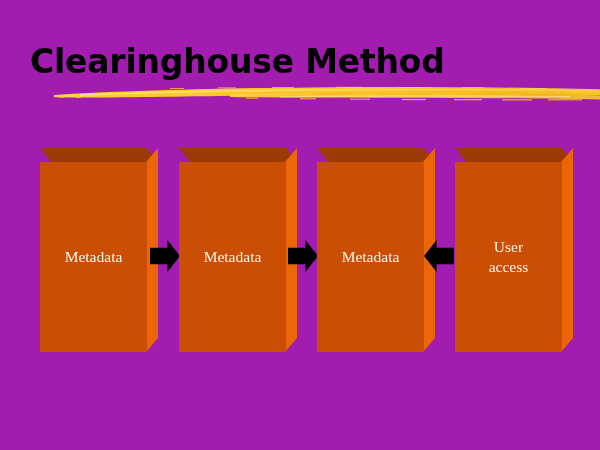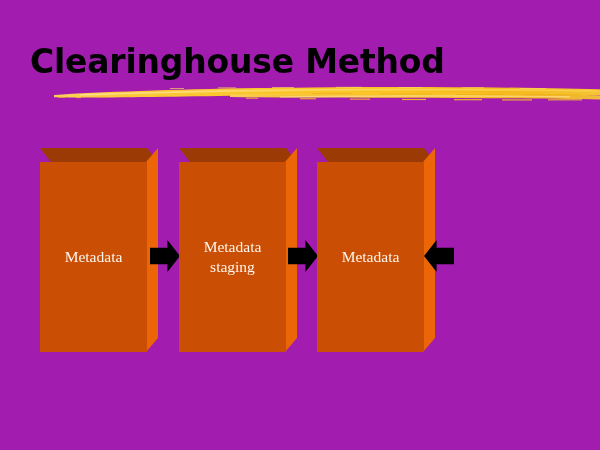--- a/index.html
+++ b/index.html
@@ -199,21 +199,20 @@
   <div class="arrow right" style="left:150px; top:240px;">
     <div class="glyph"></div>
   </div>
 
   <div class="box" style="left:179px; top:148px;">
     <div class="face-top"></div>
     <div class="face-side"></div>
     <div class="face-front">
       <div class="label">
         <div>Metadata</div>
-        <div>staging</div>
       </div>
     </div>
   </div>
 
   <div class="arrow right" style="left:288px; top:240px;">
     <div class="glyph"></div>
   </div>
 
   <div class="box" style="left:317px; top:148px;">
     <div class="face-top"></div>
@@ -222,14 +221,24 @@
       <div class="label">
         <div>Metadata</div>
       </div>
     </div>
   </div>
 
   <div class="arrow left" style="left:424px; top:240px;">
     <div class="glyph"></div>
   </div>
 
+  <div class="box" style="left:455px; top:148px;">
+    <div class="face-top"></div>
+    <div class="face-side"></div>
+    <div class="face-front">
+      <div class="label">
+        <div>User</div>
+        <div>access</div>
+      </div>
+    </div>
+  </div>
 
 </div>
 
 </body></html>

